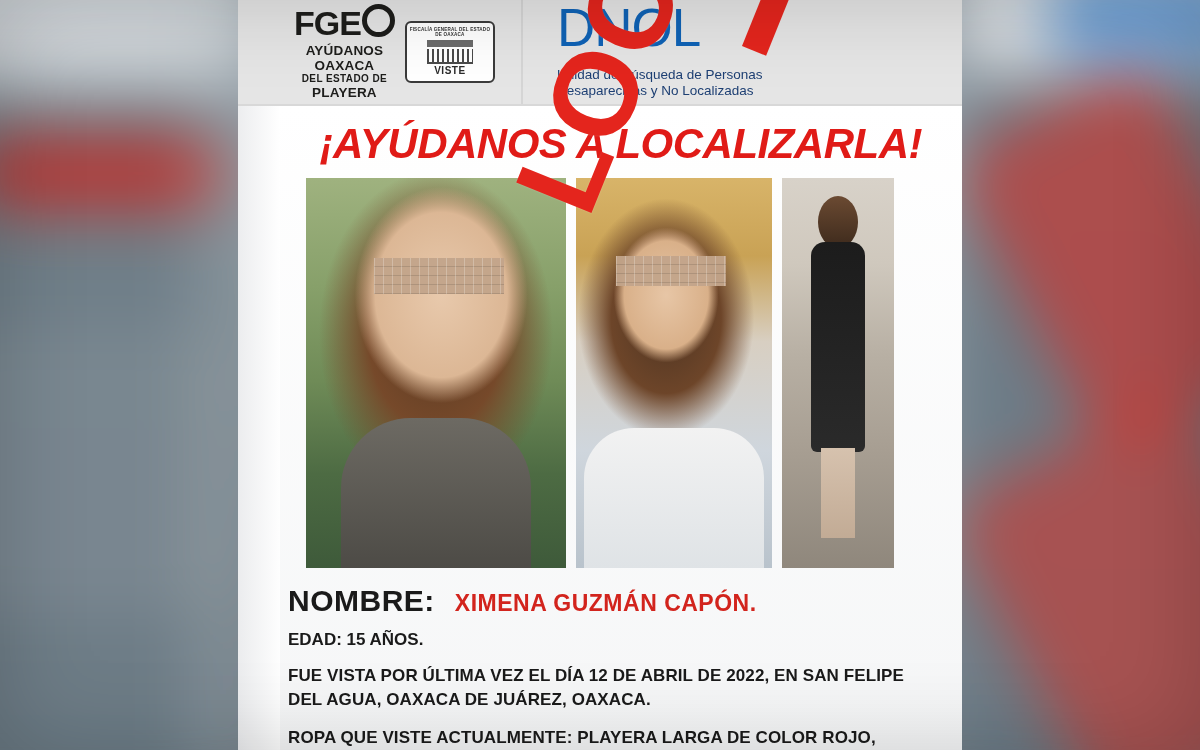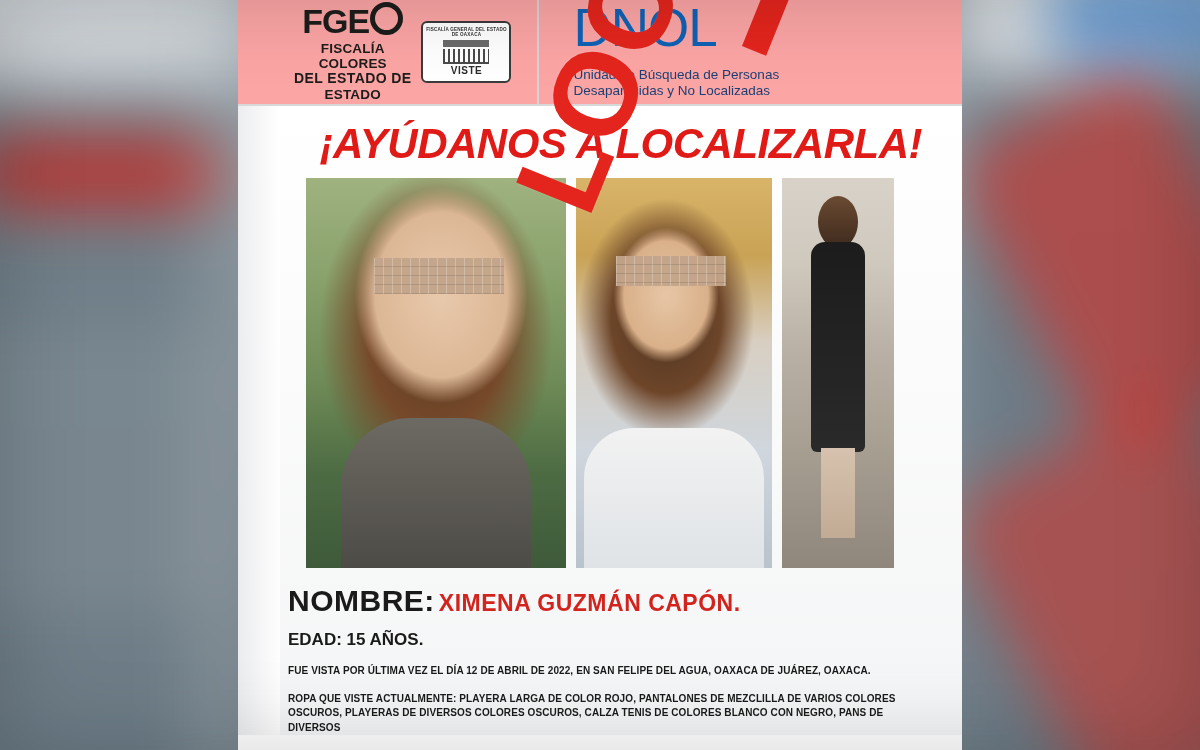--- a/index.html
+++ b/index.html
@@ -54,21 +54,21 @@
     width: 724px;
     height: 750px;
     background: #ffffff;
     overflow: hidden;
   }
 
   
   .poster-header {
     position: relative;
     height: 104px;
-    background: #fca5a5;
+    background: #e5e5e5;
     border-bottom: 2px solid #d8d8d8;
     display: flex;
     align-items: center;
   }
   .header-left {
     display: flex;
     align-items: center;
     gap: 10px;
     padding-left: 56px;
     flex: 0 0 auto;
@@ -98,21 +98,21 @@
   .fgeo-sub {
     margin-top: 3px;
     font-size: 13.5px;
     font-weight: bold;
     color: #1d1d1b;
     text-align: center;
     line-height: 1.12;
     letter-spacing: .2px;
   }
   .fgeo-sub .tiny {
-    font-size: 14px;
+    font-size: 10px;
     letter-spacing: .4px;
     display: block;
   }
   .seal {
     width: 86px;
     height: 58px;
     border: 2px solid #3b3b3b;
     border-radius: 6px;
     display: flex;
     flex-direction: column;
@@ -282,21 +282,21 @@
     background-color: #c3a58b;
     opacity: .95;
   }
   .photo-main .pixelate { left: 68px; top: 80px; width: 130px; height: 36px; }
   .photo-mid .pixelate  { left: 40px; top: 78px; width: 110px; height: 30px; }
 
   
   .name-line {
     display: flex;
     align-items: baseline;
-    gap: 4px;
+    gap: 20px;
     padding: 16px 6px 2px 10px;
   }
   .name-label {
     font-size: 30px;
     font-weight: bold;
     color: #1a1a1a;
     letter-spacing: .5px;
   }
   .name-value {
     font-size: 23px;
@@ -305,21 +305,21 @@
     letter-spacing: .5px;
   }
   .age-line {
     padding: 10px 6px 0 10px;
     font-size: 17px;
     font-weight: bold;
     color: #1a1a1a;
   }
   .para {
     padding: 14px 6px 0 10px;
-    font-size: 10px;
+    font-size: 17px;
     font-weight: bold;
     color: #1a1a1a;
     line-height: 1.42;
     letter-spacing: .1px;
   }
 
   
   .stamp {
     position: absolute;
     left: 430px;
@@ -373,24 +373,24 @@
     <div class="bb bb-right-red2"></div>
   </div>
 
   <div class="poster">
 
     <div class="poster-header">
       <div class="header-left">
         <div class="fgeo-logo">
           <div class="fgeo-word"><span>FGE</span><span class="o-ring"></span></div>
           <div class="fgeo-sub">
-            <span>FISCALÍA</span><br>
-            <span>COLORES</span>
+            <span>AYÚDANOS</span><br>
+            <span>OAXACA</span>
             <span class="tiny">DEL ESTADO DE</span>
-            <span>ESTADO</span>
+            <span>PLAYERA</span>
           </div>
         </div>
         <div class="seal">
           <div class="seal-top">FISCALÍA GENERAL DEL ESTADO DE OAXACA</div>
           <div class="seal-building"></div>
           <div class="seal-word">VISTE</div>
         </div>
       </div>
       <div class="header-divider"></div>
       <div class="header-right">

